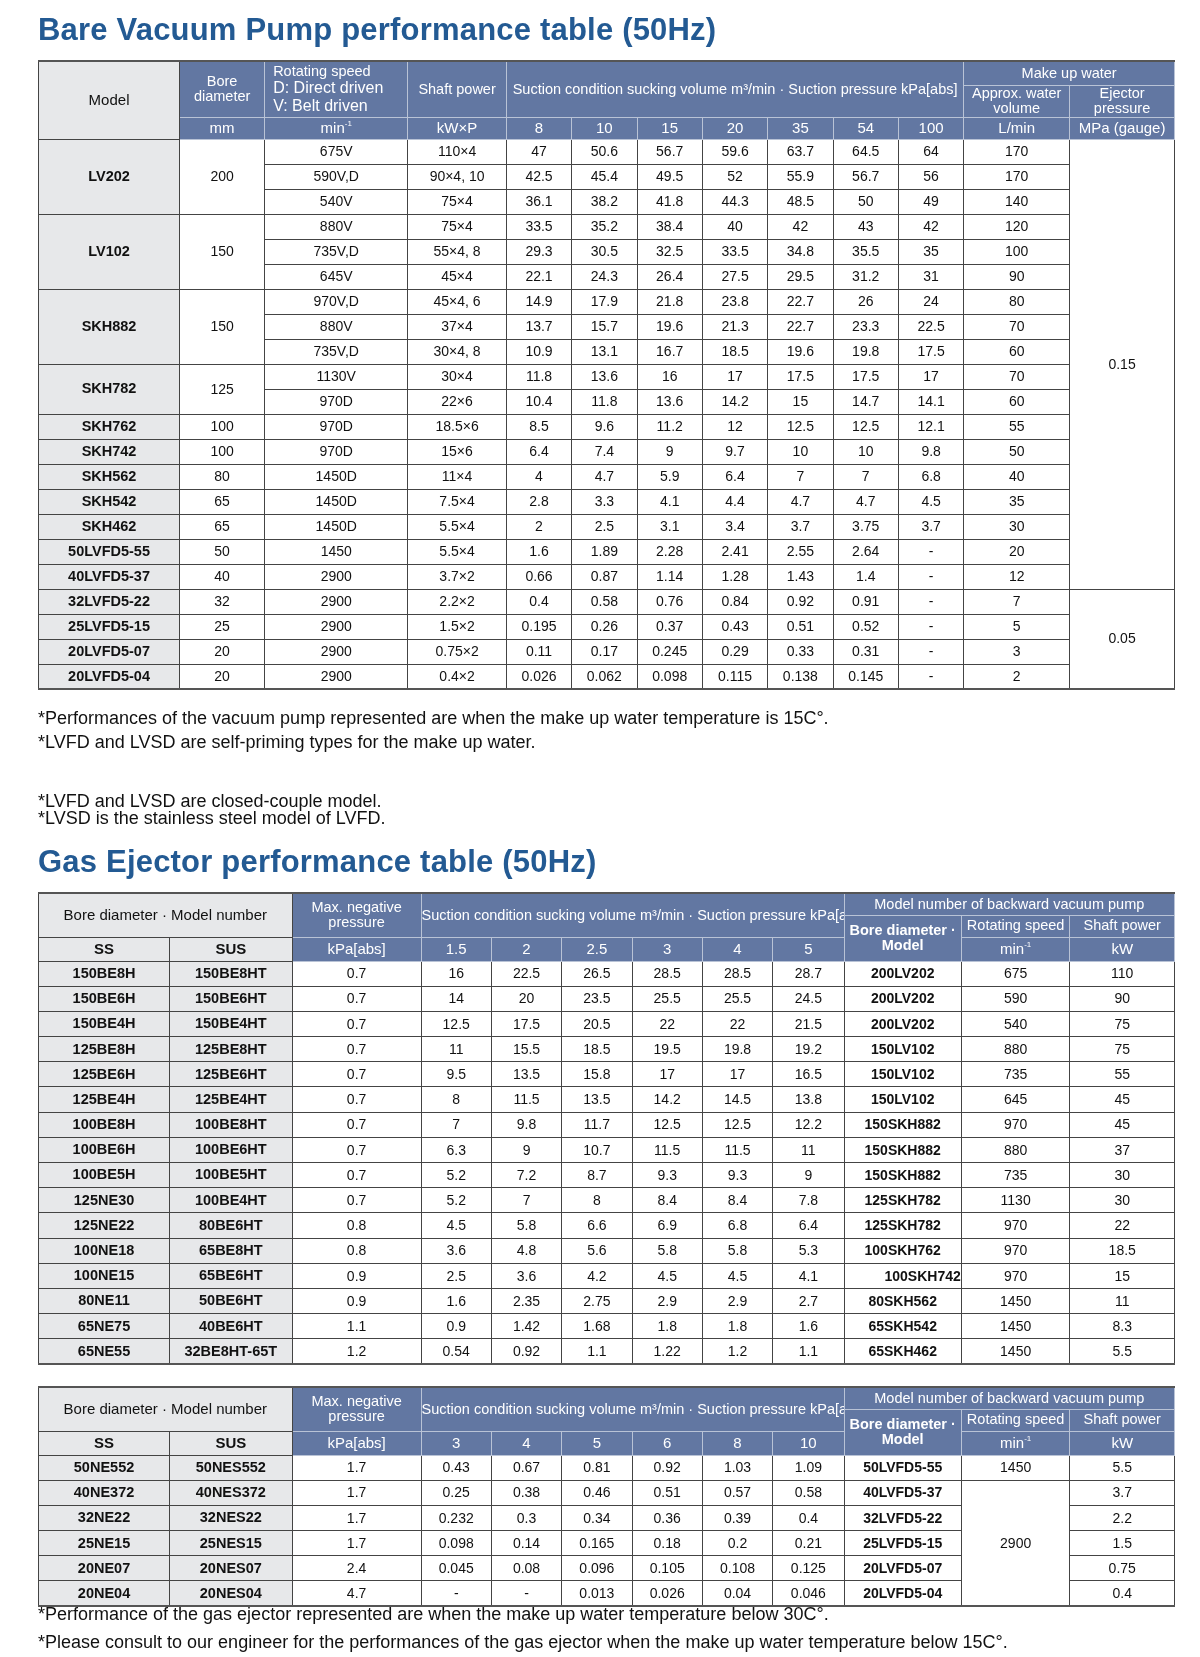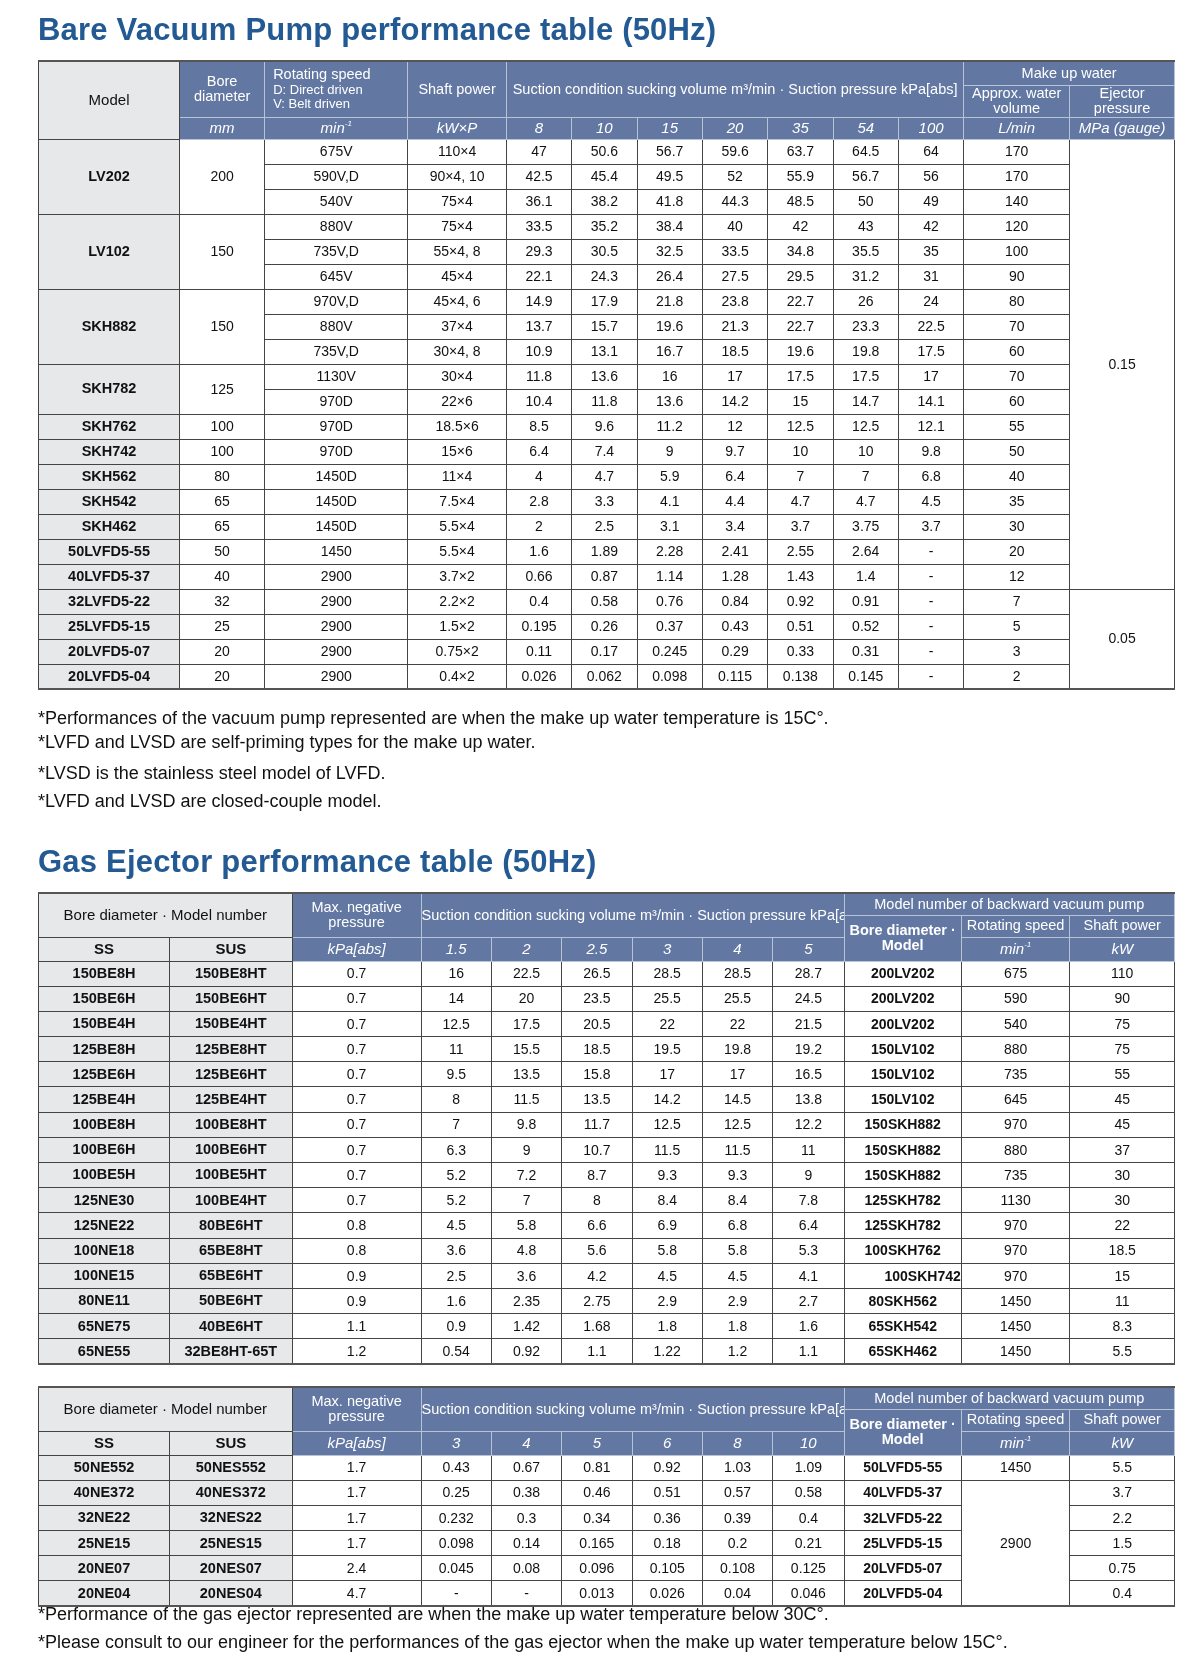--- a/index.html
+++ b/index.html
@@ -5,24 +5,24 @@
   html, body { margin: 0; padding: 0; background: #ffffff; }
   body { width: 1200px; height: 1657px; overflow: hidden; position: relative;
          font-family: "Liberation Sans", sans-serif; color: #111; }
   .title { position: absolute; left: 38px; margin: 0; font-size: 31px; font-weight: bold;
            color: #235a93; letter-spacing: 0.2px; font-family: "Liberation Sans", sans-serif; }
   table { position: absolute; left: 38px; width: 1137px; border-collapse: collapse;
           table-layout: fixed; font-family: "Liberation Sans", sans-serif; }
   td, th { border: 1px solid #444; text-align: center; padding: 0; font-weight: normal;
            font-size: 14px; line-height: 1.05; overflow: hidden; white-space: nowrap; }
   th.h { background: #6277a2; color: #fff; border-color: #b9c3d6; font-size: 14.5px; }
-  th.h.sub { font-size: 15px; font-style: italic; }
+  th.h.sub { font-size: 15px; }
   th.model-h { background: #e7e8ea; color: #111; font-size: 15px; border-color: #444; }
   td.model { background: #e7e8ea; font-weight: bold; font-size: 14.5px; }
-  .small { font-size: 13px; display: block; line-height: 1.1; }
+  .small { font-size: 16px; display: block; line-height: 1.1; }
   .wrap { white-space: normal; }
   sup { font-size: 8px; vertical-align: top; line-height: 1; }
   table { border-top: 2px solid #555; border-bottom: 2px solid #555; }
   .note { position: absolute; left: 38px; margin: 0; font-size: 18px; line-height: 27.5px; color: #111; }
   #t1 tbody tr { height: 25px; }
   #t2 tbody tr, #t3 tbody tr { height: 25.2px; }
 </style>
 </head>
 <body>
 
@@ -372,21 +372,21 @@
         <td>0.145</td>
         <td>-</td>
         <td>2</td>
       </tr>
     </tbody>
 </table>
 
 <div id="notes1">
     <p class="note" style="top: 705px;">*Performances of the vacuum pump represented are when the make up water temperature is 15C°.</p>
     <p class="note" style="top: 729px;">*LVFD and LVSD are self-priming types for the make up water.</p>
-    <p class="note" style="top: 760px;">*LVSD is the stainless steel model of LVFD.</p>
+    <p class="note" style="top: 805px;">*LVSD is the stainless steel model of LVFD.</p>
     <p class="note" style="top: 787.5px;">*LVFD and LVSD are closed-couple model.</p>
   </div>
 
 <h1 class="title" style="top:844px">Gas Ejector performance table (50Hz)</h1>
 
 <table id="t2" style="top:892px">
   <colgroup>
     <col style="width:123px">
       <col style="width:115px">
       <col style="width:121px">

